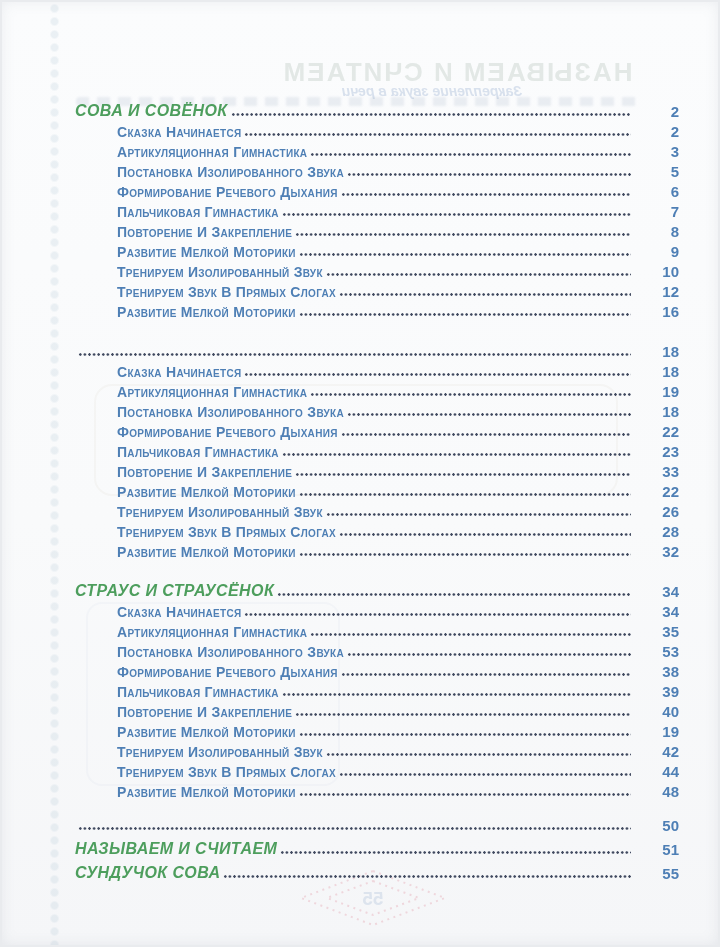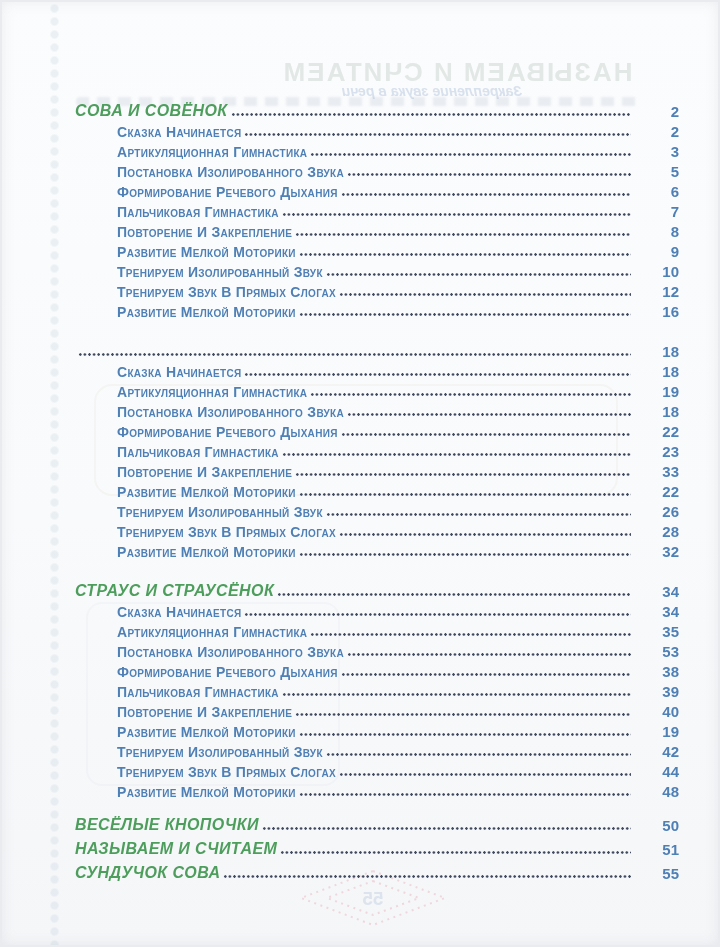--- a/index.html
+++ b/index.html
@@ -261,21 +261,20 @@
           </div>
           <div class="row sub">
             <span class="lbl">Развитие мелкой моторики</span>
             <span class="leader"></span>
             <span class="num">48</span>
           </div>
         </div>
       </div>
     <div class="extras" id="toc-extras">
         <div class="row head">
-          <span class="lbl">ВЕСЁЛЫЕ КНОПОЧКИ</span>
           <span class="leader"></span>
           <span class="num">50</span>
         </div>
         <div class="row head">
           <span class="lbl">НАЗЫВАЕМ И СЧИТАЕМ</span>
           <span class="leader"></span>
           <span class="num">51</span>
         </div>
         <div class="row head">
           <span class="lbl">СУНДУЧОК СОВА</span>

